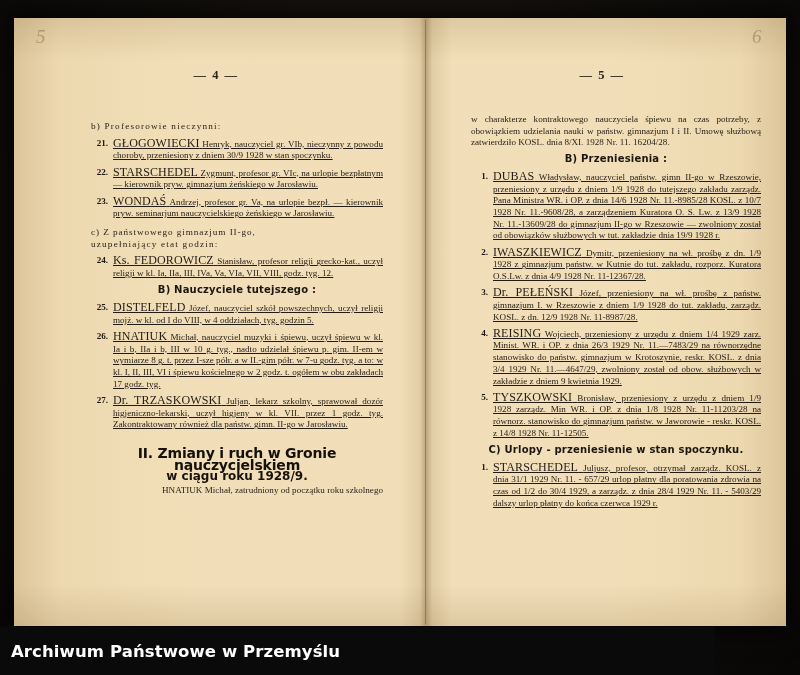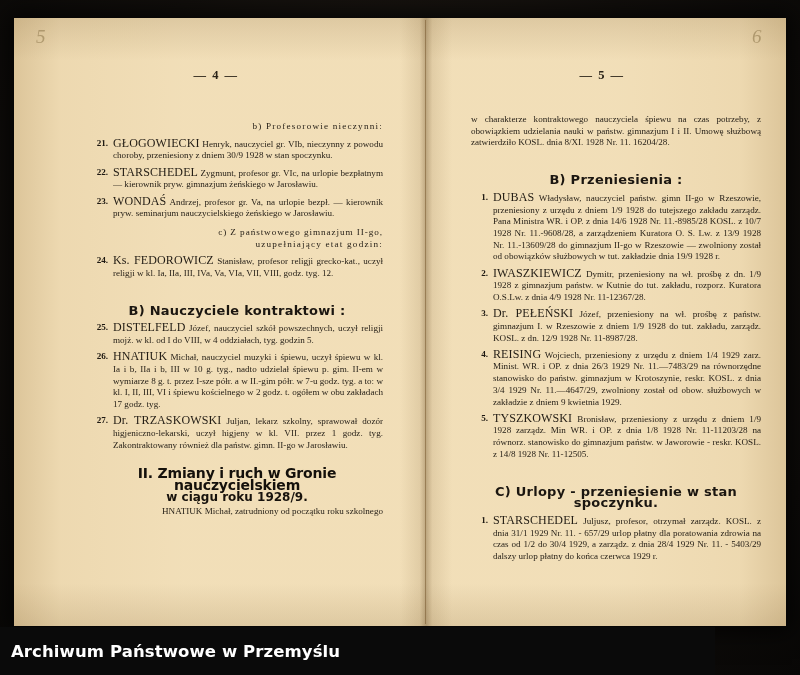--- a/index.html
+++ b/index.html
@@ -135,37 +135,37 @@
     position: absolute;
     color: #221c14;
     font-size: 9.1px;
     line-height: 11.7px;
   }
   #tb-left  { left: 77px;  top: 96px;  width: 292px; }
   #tb-right { left: 53px;  top: 96px;  width: 290px; }
 
   
   .subhead {
-    text-align: right;
+    text-align: left;
     font-size: 9.2px;
     letter-spacing: .13em;
     margin: 7px 0 5px 0;
     color: #231d15;
   }
   .subhead.tight { letter-spacing: .10em; }
   .subhead .l2 { display: block; letter-spacing: .13em; }
 
   
   .bighead {
     text-align: center;
     font-family: "DejaVu Sans", "Liberation Sans", sans-serif;
     font-weight: bold;
-    font-size: 13px;
+    font-size: 10px;
     letter-spacing: .02em;
-    margin: 25px 0 6px 0;
+    margin: 4px 0 6px 0;
     color: #1b1610;
   }
 
   
   .displayhead {
     text-align: center;
     font-family: "DejaVu Sans", "Liberation Sans", sans-serif;
     font-weight: bold;
     font-size: 14.6px;
     letter-spacing: -0.2px;
@@ -180,20 +180,21 @@
     font-size: 12px;
     color: #17120c;
     margin: 0 0 2px 0;
   }
 
   
   ol.entries {
     list-style: none;
     margin: 0;
     padding: 0;
+    text-decoration: underline;
   }
   ol.entries li {
     position: relative;
     padding-left: 22px;
     margin: 0 0 4.5px 0;
     text-align: justify;
     text-justify: inter-word;
     hyphens: none;
   }
   ol.entries li .num {
@@ -283,21 +284,21 @@
           <span class="l2">uzupełniający etat godzin:</span>
         </div>
 
         <ol class="entries">
           <li>
             <span class="num">24.</span>
             <span class="body"><span class="surname">Ks. FEDOROWICZ</span> <span>Stanisław, profesor religji grecko-kat., uczył religji w kl. Ia, IIa, III, IVa, Va, VIa, VII, VIII, godz. tyg. 12.</span></span>
           </li>
         </ol>
 
-        <div class="bighead">B) Nauczyciele kontraktowi :</div>
+        <div class="bighead">B) Nauczyciele tutejszego :</div>
 
         <ol class="entries">
           <li>
             <span class="num">25.</span>
             <span class="body"><span class="surname">DISTELFELD</span> <span>Józef, nauczyciel szkół powszechnych, uczył religji mojż. w kl. od I do VIII, w 4 oddziałach, tyg. godzin 5.</span></span>
           </li>
           <li>
             <span class="num">26.</span>
             <span class="body"><span class="surname">HNATIUK</span> <span>Michał, nauczyciel muzyki i śpiewu, uczył śpiewu w kl. Ia i b, IIa i b, III w 10 g. tyg., nadto udzielał śpiewu p. gim. II-em w wymiarze 8 g. t. przez I-sze półr. a w II.-gim półr. w 7-u godz. tyg. a to: w kl. I, II, III, VI i śpiewu kościelnego w 2 godz. t. ogółem w obu zakładach 17 godz. tyg.</span></span>
           </li>

